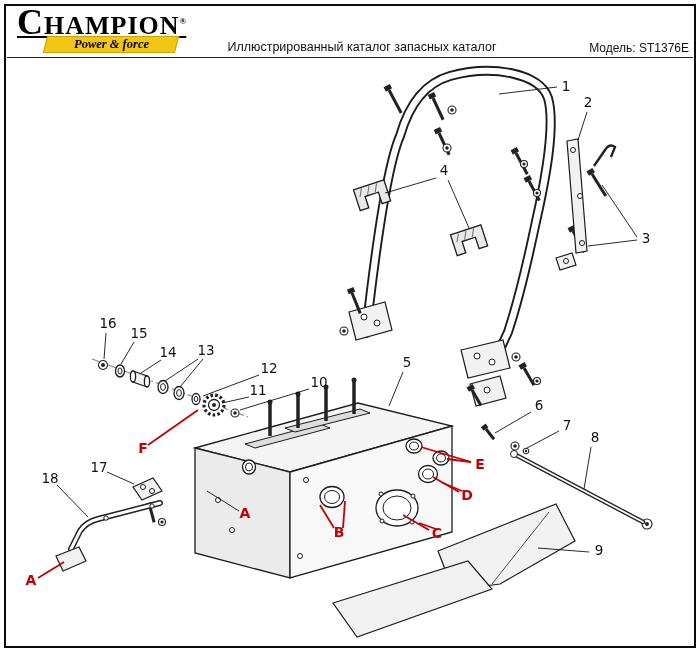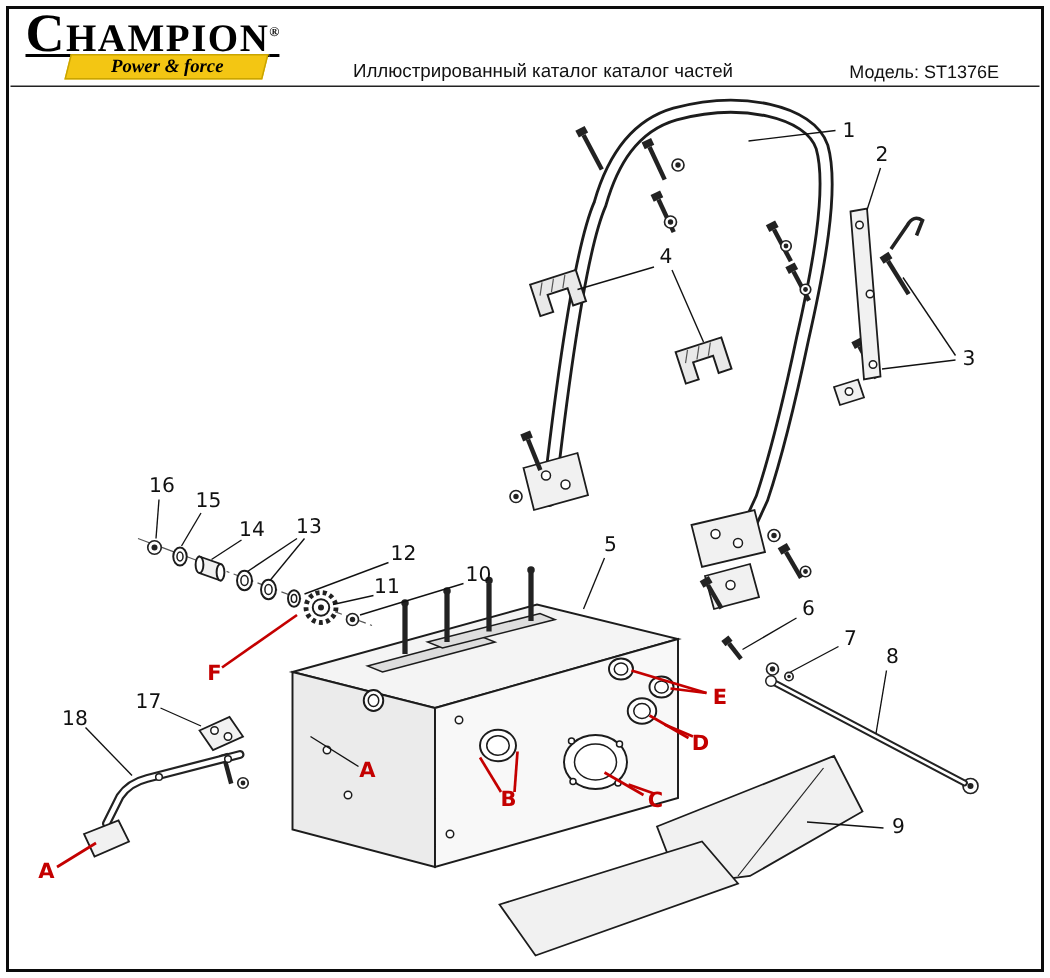--- a/index.html
+++ b/index.html
@@ -12,21 +12,21 @@
   .header{position:absolute;left:7px;right:7px;top:6px;height:51px;border-bottom:1.2px solid #222;}
   .logo{position:absolute;left:10px;top:0px;width:190px;}
   .brand{font-family:"Liberation Serif",serif;font-weight:700;font-size:26px;line-height:30px;letter-spacing:1px;color:#000;white-space:nowrap;text-decoration:underline;}
   .brand::first-letter{font-size:36px;}
   .reg{font-size:9px;vertical-align:super;letter-spacing:0;}
   .banner{margin-left:28px;margin-top:-5px;width:130px;height:15px;background:#f3c613;border:1px solid #c9a400;
           transform:skewX(-14deg);display:flex;align-items:center;justify-content:center;}
   .banner-text{font-family:"Liberation Serif",serif;font-style:italic;font-weight:700;font-size:12.5px;color:#000;
                transform:skewX(14deg);white-space:nowrap;}
   .doc-title{position:absolute;left:185px;top:34px;width:340px;text-align:center;font-size:12.5px;color:#111;}
-  .model{position:absolute;right:27px;top:35px;font-size:12px;color:#111;}
+  .model{position:absolute;right:4px;top:35px;font-size:12px;color:#111;}
   
   svg#diagram{position:absolute;left:0;top:0;}
   .tube-o{fill:none;stroke:#1c1c1c;stroke-width:10;stroke-linecap:round;}
   .tube-i{fill:none;stroke:#ffffff;stroke-width:6.2;stroke-linecap:round;}
   .part{fill:#f1f1f1;stroke:#1c1c1c;stroke-width:1.2;}
   .hole{fill:#fff;stroke:#1c1c1c;stroke-width:1;}
   .clamp{fill:#e9e9e9;stroke:#1c1c1c;stroke-width:1.3;}
   .hatch{stroke:#555;stroke-width:0.8;}
   .bolt rect{fill:#222;}
   .bolt line{stroke:#222;stroke-width:3;}
@@ -357,17 +357,17 @@
 
   <div class="frame"></div>
 
   <div class="header">
     <div class="logo">
       <div class="brand"><span>CHAMPION</span><sup class="reg">®</sup></div>
       <div class="banner">
         <span class="banner-text">Power &amp; force</span>
       </div>
     </div>
-    <div class="doc-title">Иллюстрированный каталог каталог частей</div>
+    <div class="doc-title">Иллюстрированный каталог запасных каталог</div>
     <div class="model">Модель: ST1376E</div>
   </div>
 
 </div>
 
 </body></html>

